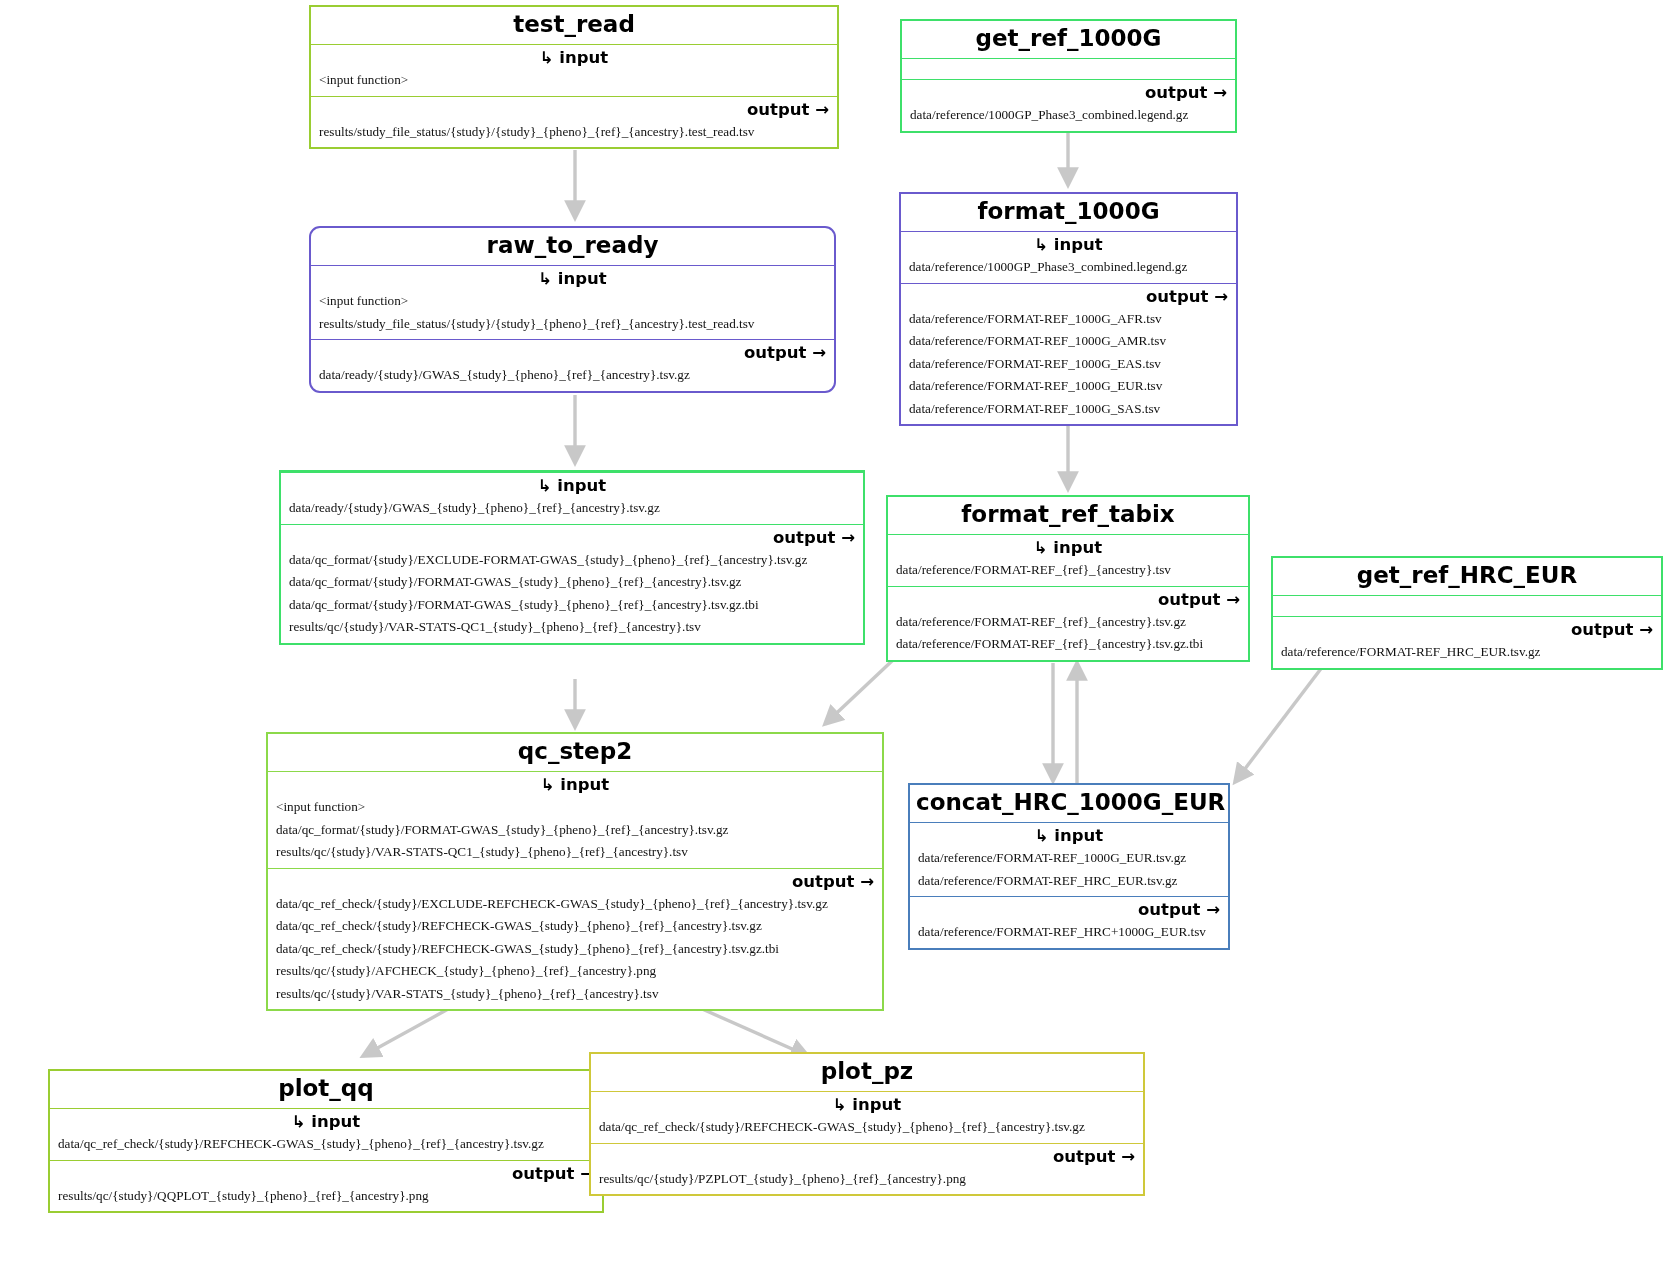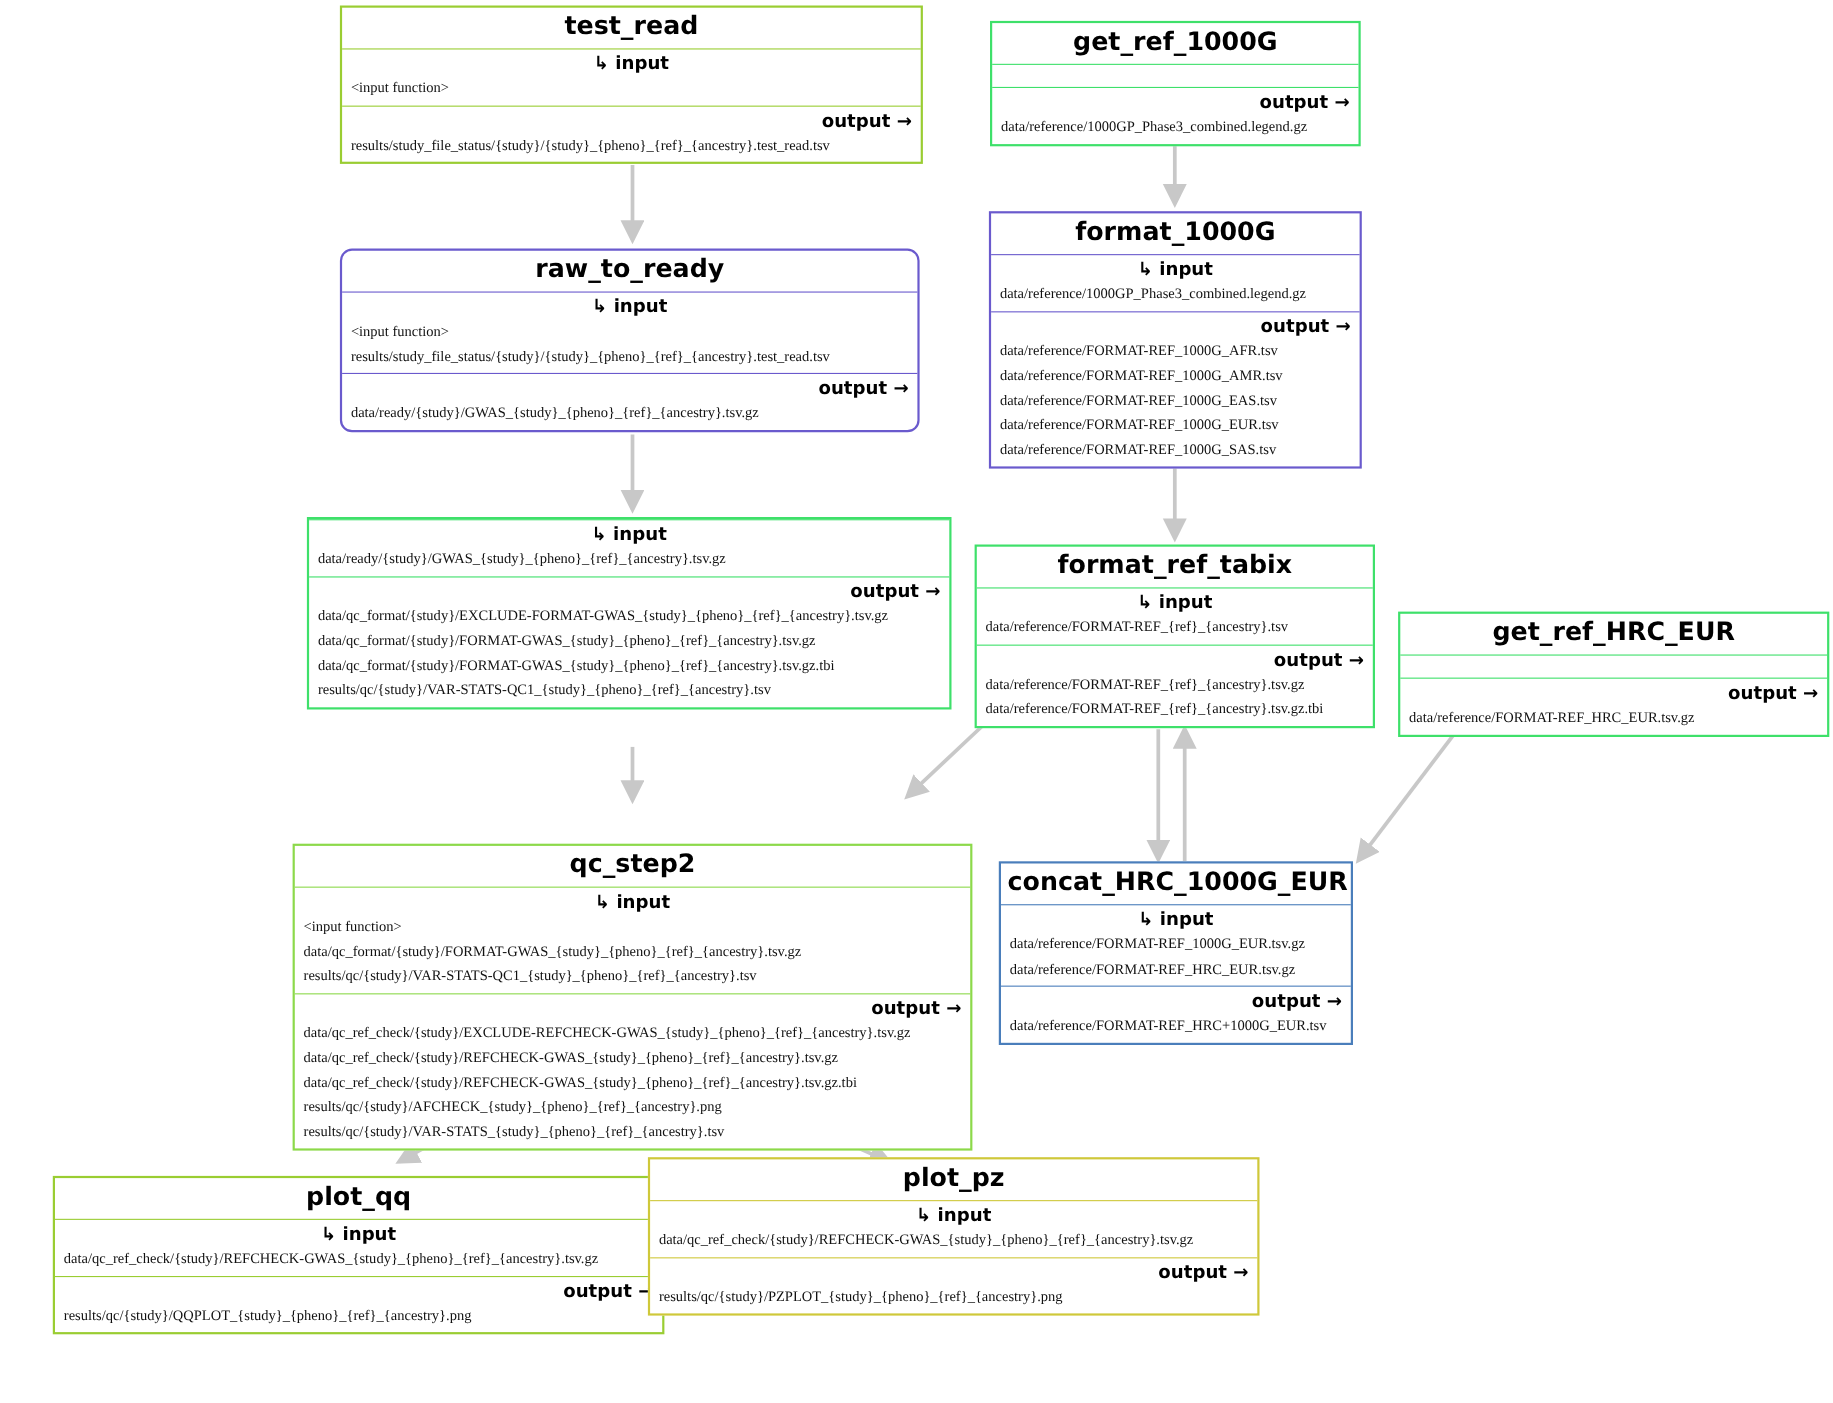--- a/index.html
+++ b/index.html
@@ -76,21 +76,21 @@
     font-family: Liberation Serif, serif;
   }
 
   
   .c-yellowgreen { border-color: #9acd32; }
   .c-yellowgreen .sect { border-top-color: #9acd32; }
   .c-blueviolet  { border-color: #6a5acd; }
   .c-blueviolet .sect { border-top-color: #6a5acd; }
   .c-green       { border-color: #3ee06a; }
   .c-green .sect { border-top-color: #3ee06a; }
-  .c-lightgreen  { border-color: #8cd94a; margin-top: 35px; }
+  .c-lightgreen  { border-color: #8cd94a; }
   .c-lightgreen .sect { border-top-color: #8cd94a; }
   .c-steelblue   { border-color: #4a7ebb; }
   .c-steelblue .sect { border-top-color: #4a7ebb; }
   .c-olive       { border-color: #cfc83a; }
   .c-olive .sect { border-top-color: #cfc83a; }
 </style>
 </head>
 <body>
 
 <div id="canvas">

